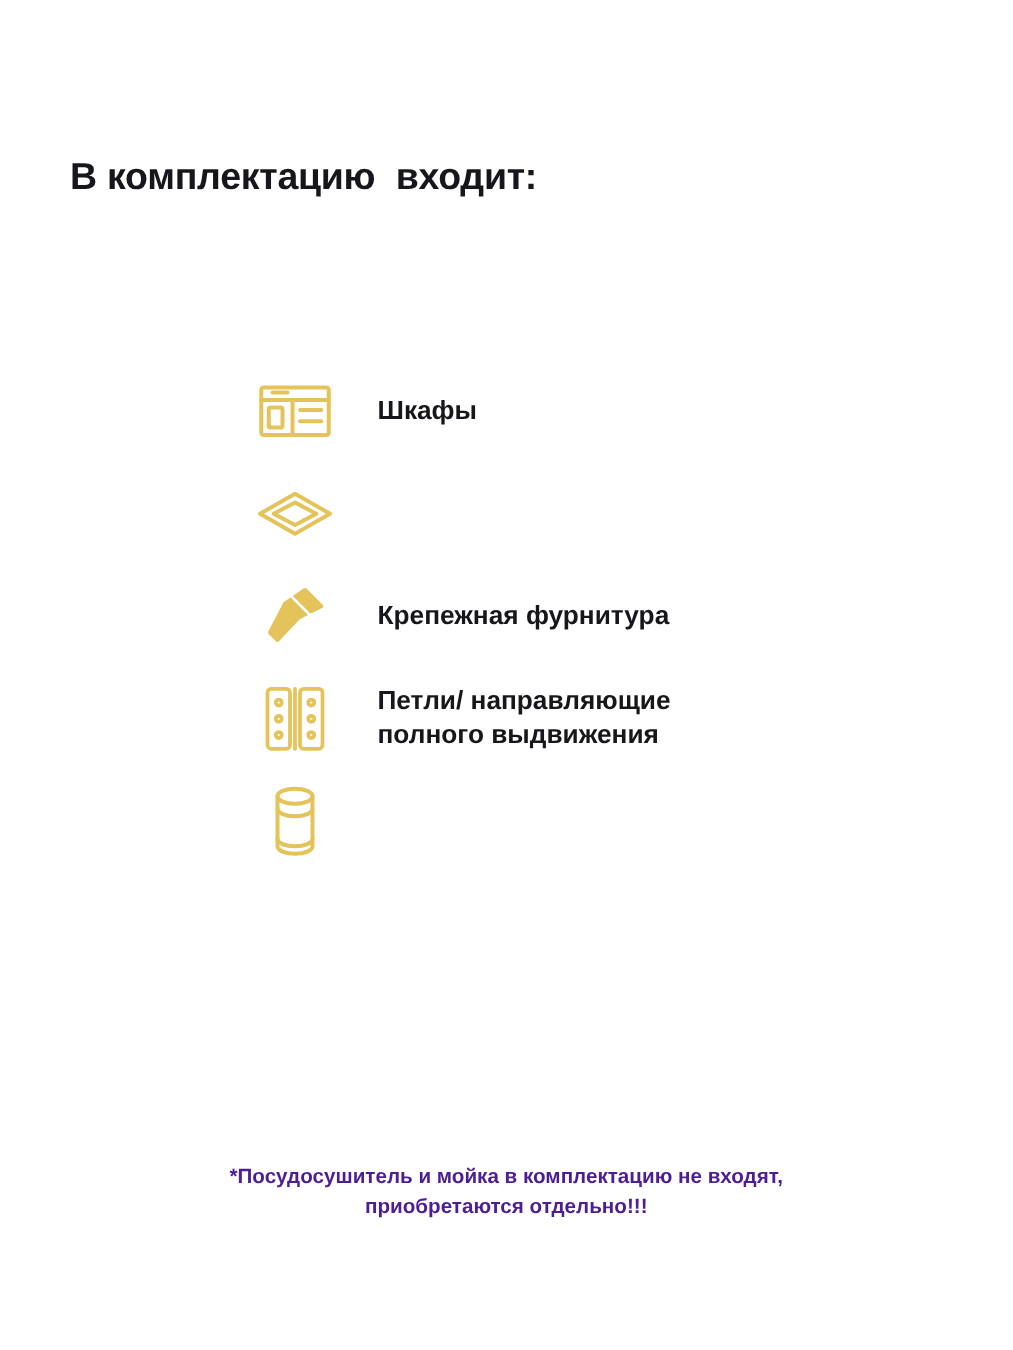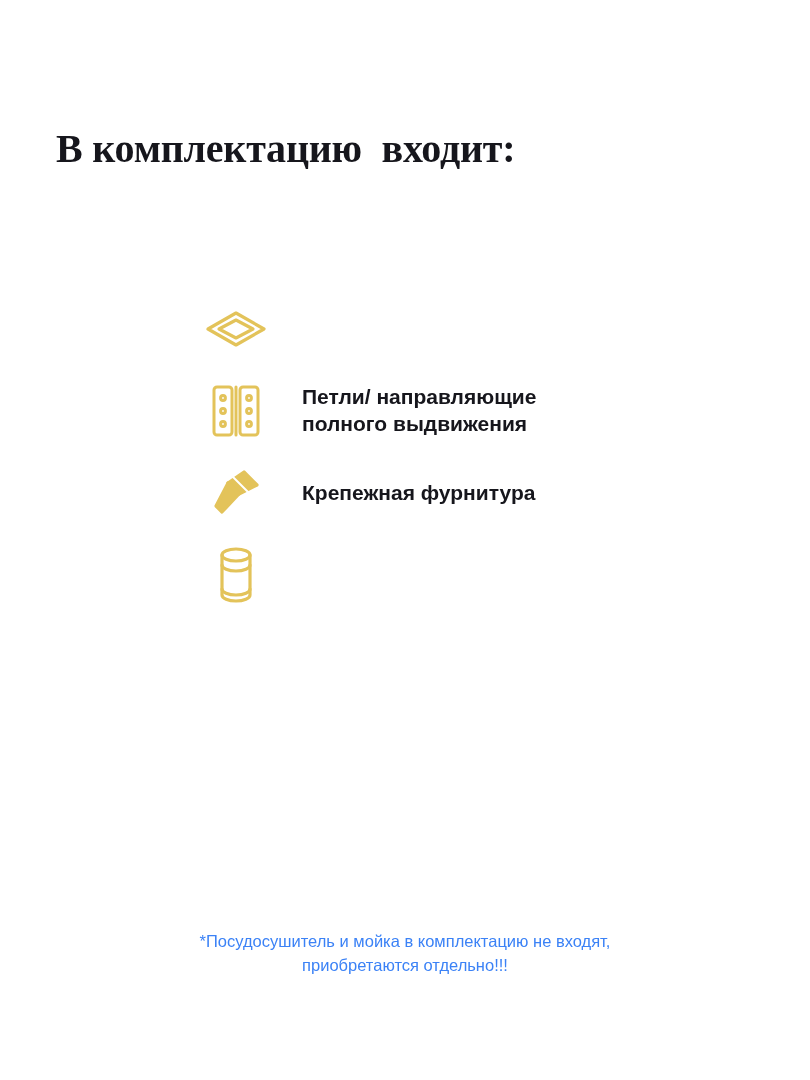--- a/index.html
+++ b/index.html
@@ -20,26 +20,25 @@
     position: relative;
     width: 810px;
     height: 1080px;
     box-sizing: border-box;
   }
 
   .page-title {
     position: absolute;
     left: 56px;
     top: 125px;
-    font-size: 40px;
+    font-size: 30px;
     font-weight: 700;
     letter-spacing: -0.2px;
     color: #16161c;
     white-space: pre;
-    font-family: Liberation Serif, serif;
   }
 
   .items {
     position: absolute;
     left: 200px;
     top: 292px;
     width: 560px;
   }
 
   .item-row {
@@ -67,43 +66,68 @@
     white-space: pre-line;
   }
 
   .footnote {
     position: absolute;
     left: 0;
     right: 0;
     top: 930px;
     text-align: center;
     font-size: 16.5px;
-    font-weight: 400;
+    font-weight: 700;
     line-height: 1.45;
-    color: #3b82f6;
+    color: #4c1d95;
     white-space: pre-line;
   }
 </style>
 </head>
 <body>
 
 <div class="page">
 
   <div class="page-title">В комплектацию  входит:</div>
 
   <div class="items">
 
+    <div class="item-row">
+      <span class="item-icon">
+        <svg width="60" height="48" viewBox="0 0 60 48" fill="none" stroke="#e3c35a" stroke-width="3.2" stroke-linecap="round" stroke-linejoin="round">
+          <rect x="3" y="5" width="54" height="38" rx="2"></rect>
+          <line x1="3" y1="15" x2="57" y2="15"></line>
+          <line x1="28" y1="15" x2="28" y2="43"></line>
+          <rect x="9" y="21" width="11" height="16" rx="1.5"></rect>
+          <line x1="34" y1="23" x2="51" y2="23"></line>
+          <line x1="34" y1="32" x2="51" y2="32"></line>
+          <line x1="12" y1="9" x2="24" y2="9"></line>
+        </svg>
+      </span>
+      <span class="item-label">Шкафы</span>
+    </div>
 
     <div class="item-row">
       <span class="item-icon">
         <svg width="64" height="42" viewBox="0 0 64 42" fill="none" stroke="#e3c35a" stroke-width="3.2" stroke-linejoin="round">
           <polygon points="32,5 60,21 32,37 4,21"></polygon>
           <polygon points="32,12 49,21 32,30 15,21"></polygon>
         </svg>
       </span>
+    </div>
+
+    <div class="item-row">
+      <span class="item-icon">
+        <svg width="54" height="54" viewBox="0 0 54 54" fill="none" stroke="#e3c35a" stroke-width="3.2" stroke-linecap="round" stroke-linejoin="round">
+          <path d="M35 6 L48 19 L30 28 L19 17 Z" fill="#e3c35a"></path>
+          <path d="M19 17 L30 28 L13 46 L7 40 Z" fill="#e3c35a"></path>
+          <line x1="24" y1="11" x2="40" y2="27" stroke="#ffffff" stroke-width="2"></line>
+        </svg>
+      </span>
+      <span class="item-label">Крепежная фурнитура</span>
     </div>
 
     <div class="item-row">
       <span class="item-icon">
         <svg width="56" height="58" viewBox="0 0 56 58" fill="none" stroke="#e3c35a" stroke-width="3" stroke-linecap="round" stroke-linejoin="round">
           <rect x="6" y="5" width="18" height="48" rx="3"></rect>
           <rect x="32" y="5" width="18" height="48" rx="3"></rect>
           <line x1="28" y1="5" x2="28" y2="53"></line>
           <circle cx="15" cy="16" r="2.4"></circle>
           <circle cx="15" cy="29" r="2.4"></circle>
@@ -112,31 +136,20 @@
           <circle cx="41" cy="29" r="2.4"></circle>
           <circle cx="41" cy="42" r="2.4"></circle>
         </svg>
       </span>
       <span class="item-label">Петли/ направляющие
 полного выдвижения</span>
     </div>
 
     <div class="item-row">
       <span class="item-icon">
-        <svg width="54" height="54" viewBox="0 0 54 54" fill="none" stroke="#e3c35a" stroke-width="3.2" stroke-linecap="round" stroke-linejoin="round">
-          <path d="M35 6 L48 19 L30 28 L19 17 Z" fill="#e3c35a"></path>
-          <path d="M19 17 L30 28 L13 46 L7 40 Z" fill="#e3c35a"></path>
-          <line x1="24" y1="11" x2="40" y2="27" stroke="#ffffff" stroke-width="2"></line>
-        </svg>
-      </span>
-      <span class="item-label">Крепежная фурнитура</span>
-    </div>
-
-    <div class="item-row">
-      <span class="item-icon">
         <svg width="48" height="60" viewBox="0 0 48 60" fill="none" stroke="#e3c35a" stroke-width="3.2" stroke-linecap="round" stroke-linejoin="round">
           <path d="M10 10 v40 a14 6 0 0 0 28 0 v-40"></path>
           <ellipse cx="24" cy="10" rx="14" ry="6"></ellipse>
           <path d="M10 20 a14 6 0 0 0 28 0"></path>
           <path d="M10 44 a14 6 0 0 0 28 0"></path>
         </svg>
       </span>
     </div>
 
   </div>

